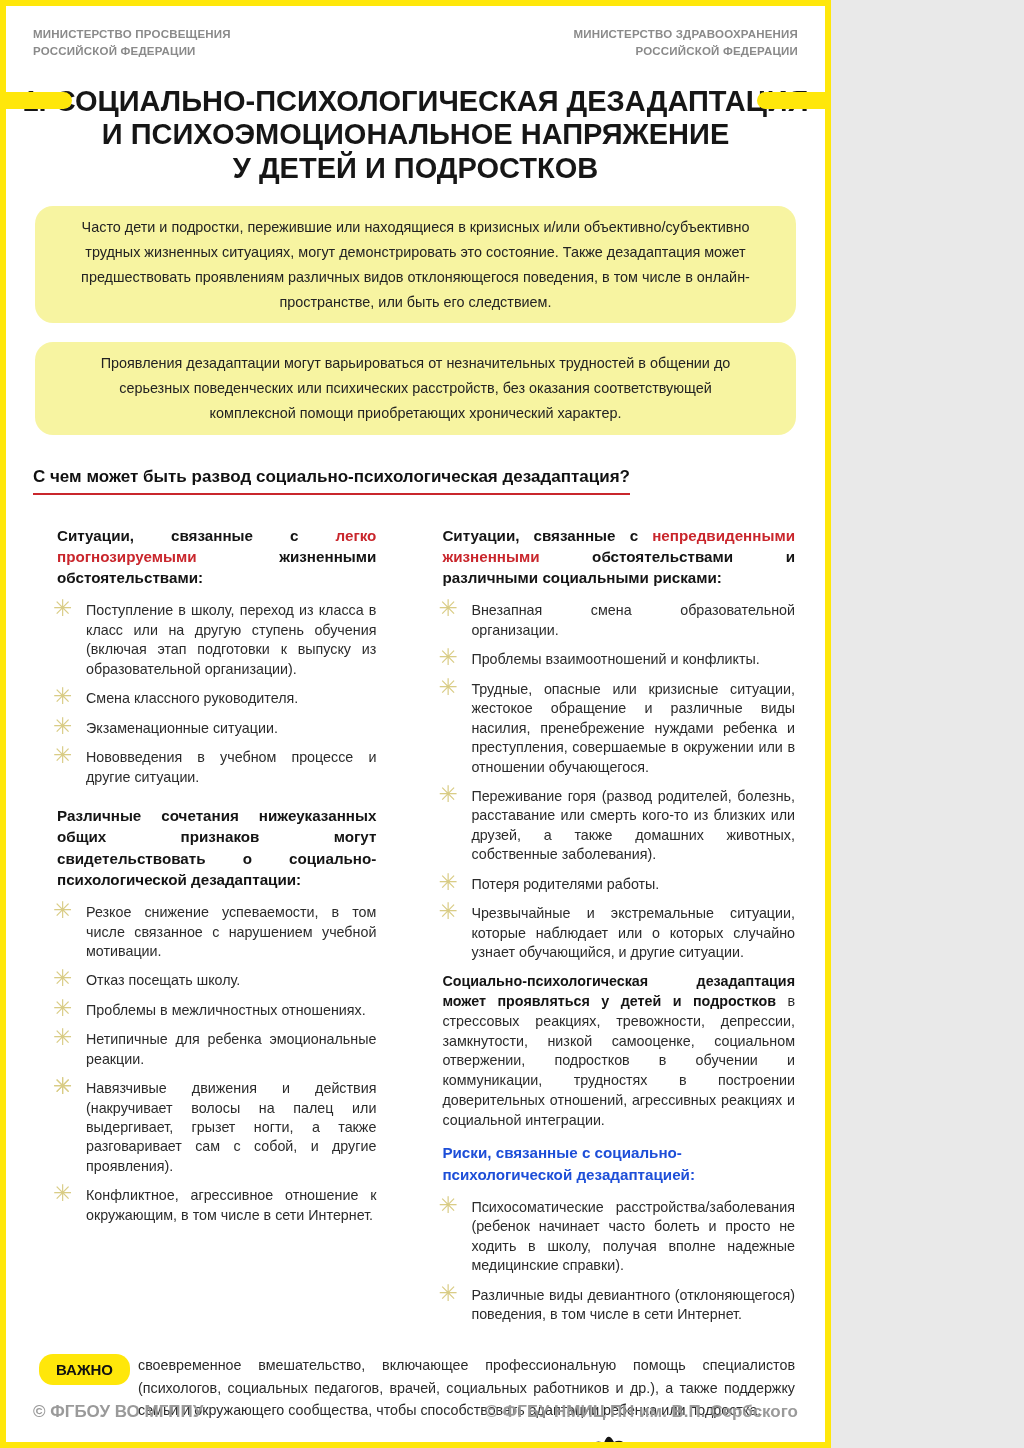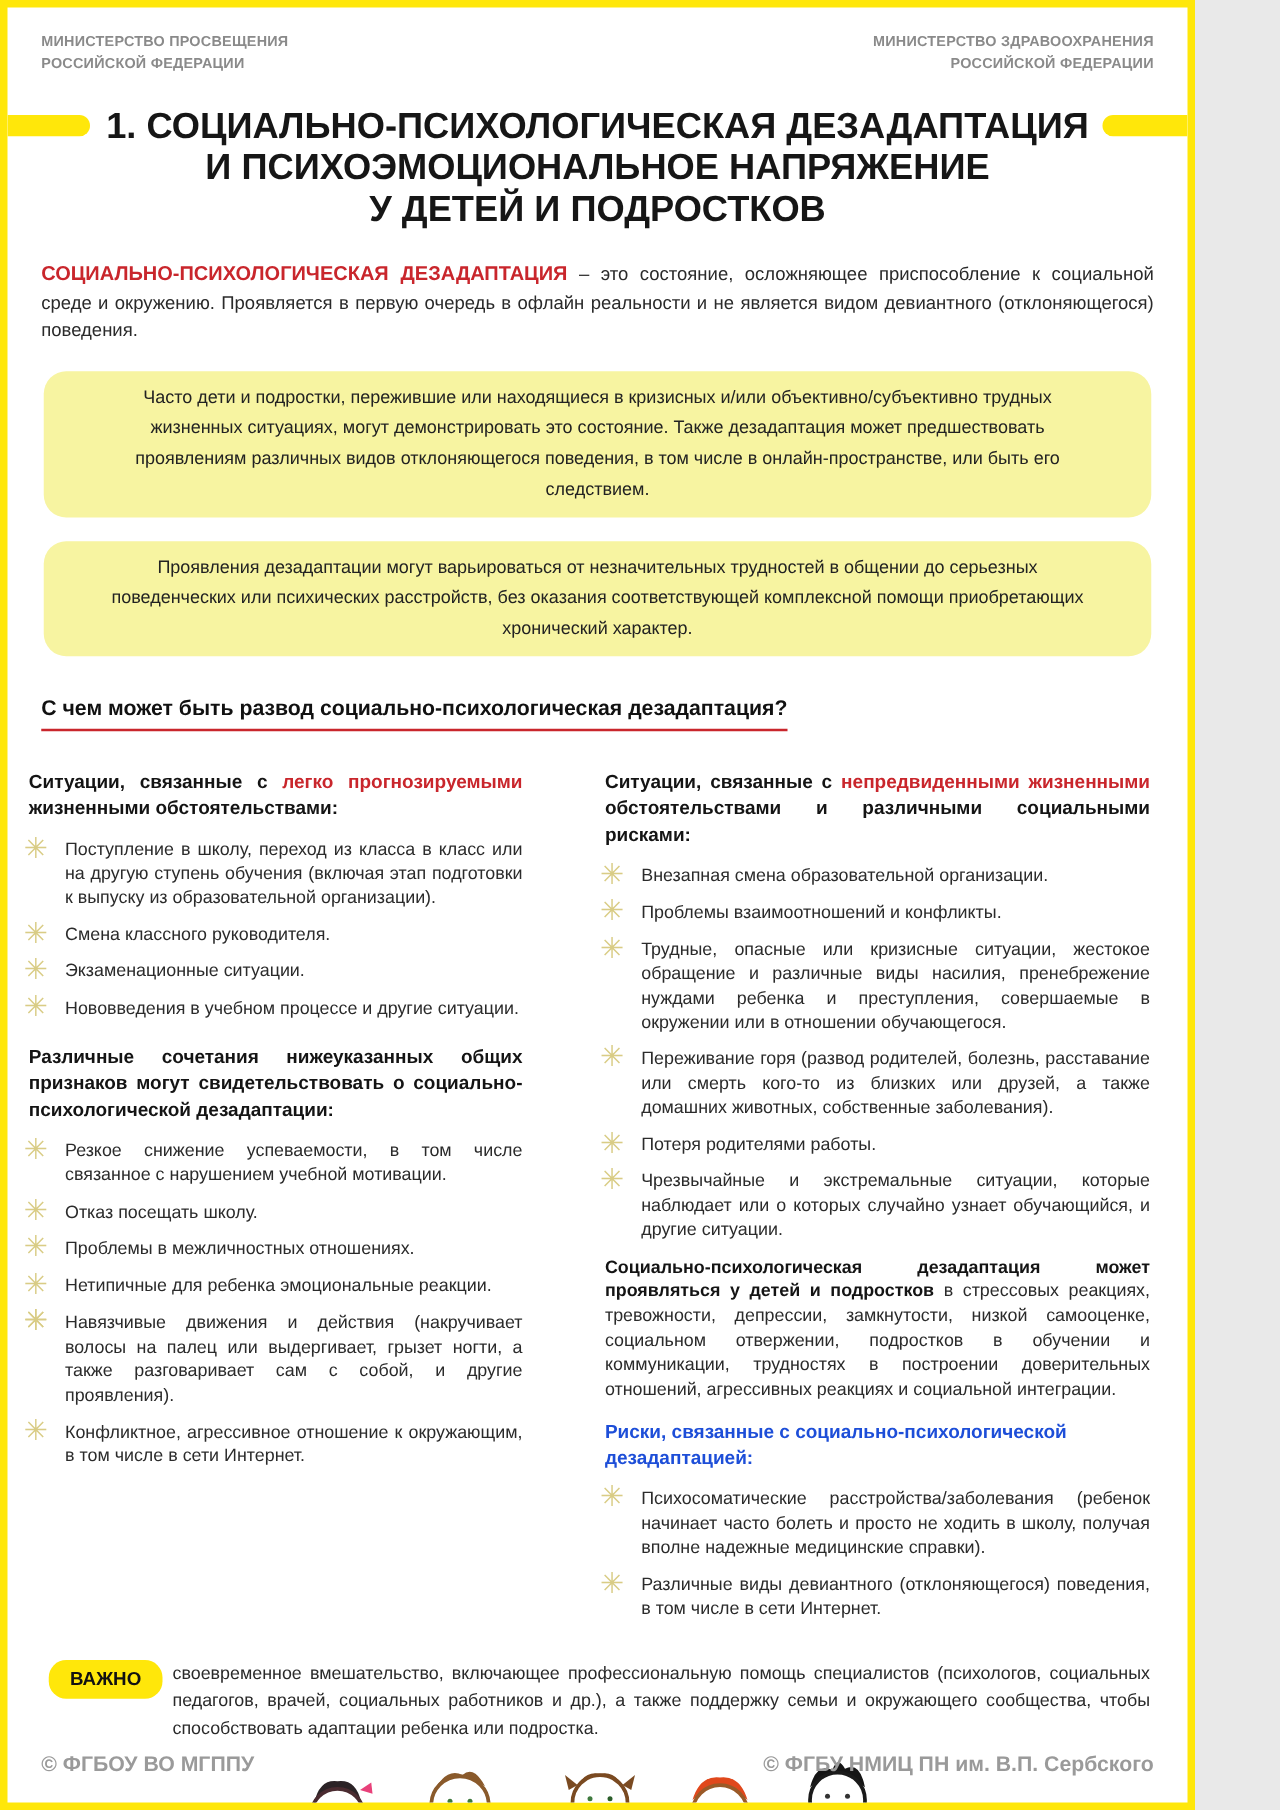--- a/index.html
+++ b/index.html
@@ -1,19 +1,19 @@
 <!DOCTYPE html>
 <html lang="ru"><head>
 <meta charset="utf-8">
 <style>
   * { margin:0; padding:0; box-sizing:border-box; }
   html,body { background:#e9e9e9; }
   body { width:1024px; font-family:"Liberation Sans", sans-serif; }
   .page {
-    position:relative; width:956px; height:1448px; background:#ffffff;
+    position:relative; width:831px; height:1448px; background:#ffffff;
     border:6px solid #FFE70A; overflow:hidden; color:#1e1e1e;
   }
   .header { display:flex; justify-content:space-between; padding:20px 27px 0 27px; }
   .ministry { font-size:11.5px; font-weight:bold; color:#8a8a8a; line-height:1.5;
               white-space:pre-line; letter-spacing:.2px; }
   .ministry.right { text-align:right; }
 
   .title-wrap { position:relative; margin-top:24px; text-align:center;
                 font-weight:bold; font-size:29px; line-height:1.17; color:#161616; }
   .title-line { display:block; }
@@ -28,21 +28,21 @@
   .ybox { margin:20px 29px 0 29px; background:#F7F4A1; border-radius:18px;
           padding:9px 46px; text-align:center; font-size:14.4px; line-height:1.72;
           color:#222; }
   .ybox.second { margin-top:19px; }
 
   .section-q { margin:32px 27px 0 27px; }
   .section-q span { display:inline-block; font-size:17px; font-weight:bold;
                     color:#111; border-bottom:2.5px solid #c9262c; padding-bottom:6px; }
 
   .columns { display:grid; grid-template-columns:433fr 478fr; column-gap:66px;
-             padding:0 30px 0 17px; margin-top:30px; }
+             padding:0 30px 0 51px; margin-top:30px; }
   .col-heading { font-size:15.2px; font-weight:bold; text-align:justify;
                  line-height:1.4; color:#141414; }
   .col-heading .red { color:#c9262c; }
   .starlist { list-style:none; margin-top:13px; }
   .starlist li { position:relative; padding-left:29px; margin-bottom:10px;
                  text-align:justify; font-size:14.3px; line-height:1.36; color:#2b2b2b; }
   .star { position:absolute; left:-4px; top:-8px; font-size:23px; color:#d9cc85; }
   .subsection { margin-top:18px; }
   .col-para { margin-top:8px; text-align:justify; font-size:14.3px; line-height:1.38; color:#2b2b2b; }
   .col-para .b { font-weight:bold; color:#141414;margin-top:43px; }
@@ -71,21 +71,20 @@
   </div>
 
   <div class="title-wrap">
     <span class="accent-bar left"></span>
     <span class="accent-bar right"></span>
     <span class="title-line">1. СОЦИАЛЬНО-ПСИХОЛОГИЧЕСКАЯ ДЕЗАДАПТАЦИЯ</span>
     <span class="title-line">И ПСИХОЭМОЦИОНАЛЬНОЕ НАПРЯЖЕНИЕ</span>
     <span class="title-line">У ДЕТЕЙ И ПОДРОСТКОВ</span>
   </div>
 
-  <p class="intro"><span class="lead">СОЦИАЛЬНО-ПСИХОЛОГИЧЕСКАЯ ДЕЗАДАПТАЦИЯ</span><span> – это состояние, осложняющее приспособление к социальной среде и окружению. Проявляется в первую очередь в офлайн реальности и не является видом девиантного (отклоняющегося) поведения.</span></p>
 
   <div class="ybox">Часто дети и подростки, пережившие или находящиеся в кризисных и/или объективно/субъективно трудных жизненных ситуациях, могут демонстрировать это состояние. Также дезадаптация может предшествовать проявлениям различных видов отклоняющегося поведения, в том числе в онлайн-пространстве, или быть его следствием.</div>
   <div class="ybox second">Проявления дезадаптации могут варьироваться от незначительных трудностей в общении до серьезных поведенческих или психических расстройств, без оказания соответствующей комплексной помощи приобретающих хронический характер.</div>
 
   <div class="section-q">
     <span>С чем может быть развод социально-психологическая дезадаптация?</span>
   </div>
 
   <div class="columns">
 

